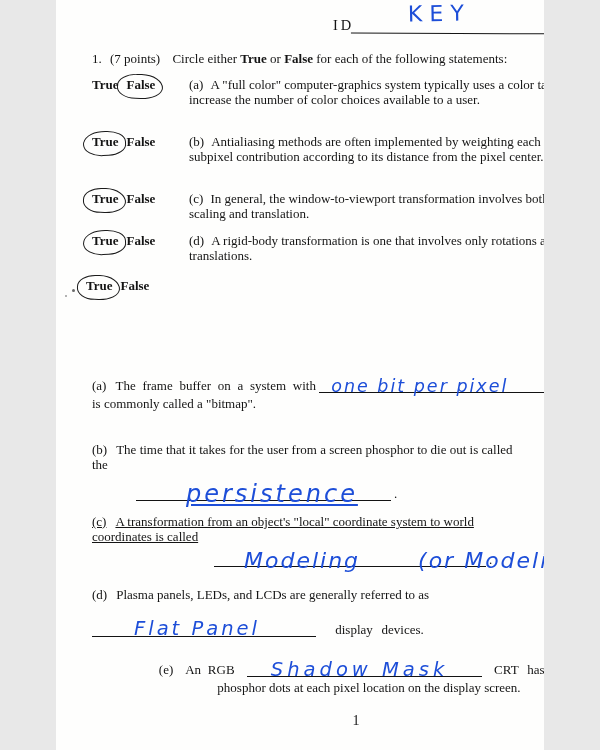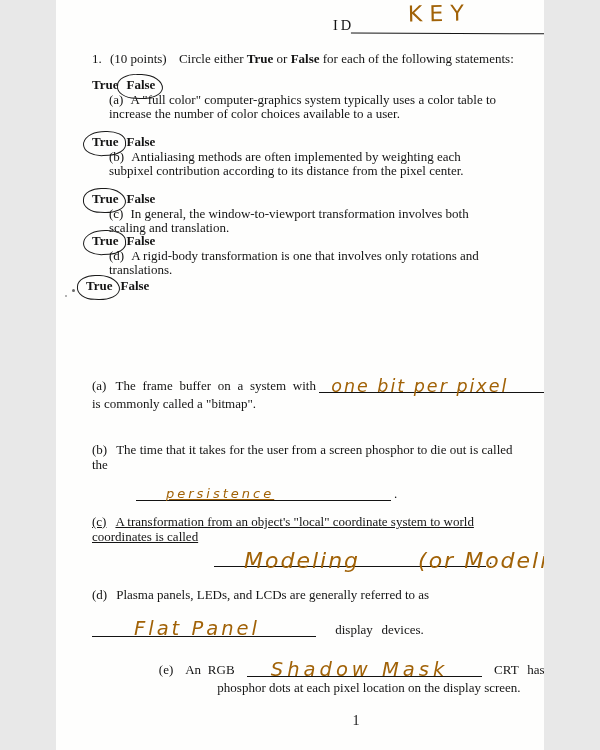--- a/index.html
+++ b/index.html
@@ -7,32 +7,32 @@
     position:relative; width:488px; height:750px; background:#fefefd;
     font-family:"Liberation Serif", serif; font-size:13px; line-height:14.5px;
     color:#141414; overflow:hidden; margin:0 auto;
   }
   .abs { position:absolute; }
 
   
   .id-label { font-size:14.5px; letter-spacing:3px; }
   .id-line { border-bottom:1.6px solid #151515; transform:rotate(0.25deg); }
   .hw {
-    font-family:"DejaVu Sans", sans-serif; font-style:italic; color:#a16207;
+    font-family:"DejaVu Sans", sans-serif; font-style:italic; color:#1d4ed8;
     letter-spacing:2px; display:inline-block; white-space:nowrap;
   }
   .hw-key { font-size:22px; letter-spacing:7px; transform:rotate(-1deg); font-style:normal; }
 
   
   .q-num { margin-right:5px; }
   .q-points { margin-right:9px; }
   .bold { font-weight:bold; }
 
   
-  .tf-row { position:absolute; left:36px; display:flex;flex-direction:column; }
+  .tf-row { position:absolute; left:36px; display:flex; }
   .tf-ans { width:80px; flex:none; font-weight:bold; white-space:nowrap; }
   .tf-true { margin-right:8px; }
   .tf-stmt { width:398px; margin-left:17px; }
   .stmt-label { margin-right:7px; }
   .circled { position:relative; display:inline-block; }
   .circled::after {
     content:""; position:absolute; left:-9px; right:-8px; top:-4px; bottom:-6px;
     border:1.8px solid #1a1a1a; pointer-events:none;
     border-radius:58% 62% 55% 60% / 70% 62% 58% 66%;
     transform:rotate(-3deg);
@@ -62,21 +62,21 @@
 <body>
 
 <div class="page">
 
   <span class="abs id-label" style="left:277px; top:18px;">ID</span>
   <div class="abs id-line" style="left:295px; top:14px; width:227px; height:19px;"></div>
   <span class="abs hw hw-key" style="left:352px; top:7px;">KEY</span>
 
   <div class="abs" style="left:36px; top:52px; width:540px;">
     <span class="q-num">1.</span>
-    <span class="q-points">(10 points)</span>
+    <span class="q-points">(7 points)</span>
     <span>Circle either</span>
     <span class="bold">True</span>
     <span>or</span>
     <span class="bold">False</span>
     <span>for each of the following statements:</span>
   </div>
 
   <div class="tf-row" style="top:78px;">
     <div class="tf-ans">
       <span class="tf-true">True</span><span class="circled circ-alt">False</span>
@@ -130,21 +130,21 @@
     <div class="q2-line2">is commonly called a "bitmap".</div>
   </div>
 
   <div class="q2-item" style="top:443px;">
     <div>
       <span class="q2-label">(b)</span><span>The time that it takes for the user from a screen phosphor to die out is called</span>
     </div>
     <div>the</div>
     <div style="margin-left:44px; margin-top:13px;">
       <span class="blank" style="width:255px;">
-        <span class="hw" style="left:30px; font-size:13px; letter-spacing:3px;text-decoration:underline;">persistence</span>
+        <span class="hw" style="left:50px; font-size:24px; letter-spacing:3px;text-decoration:underline;">persistence</span>
       </span><span class="period">.</span>
     </div>
   </div>
 
   <div class="q2-item" style="top:515px;text-decoration:underline;">
     <div>
       <span class="q2-label">(c)</span><span>A transformation from an object's "local" coordinate system to world</span>
     </div>
     <div>coordinates is called</div>
     <div class="abs" style="left:122px; top:36px;">

